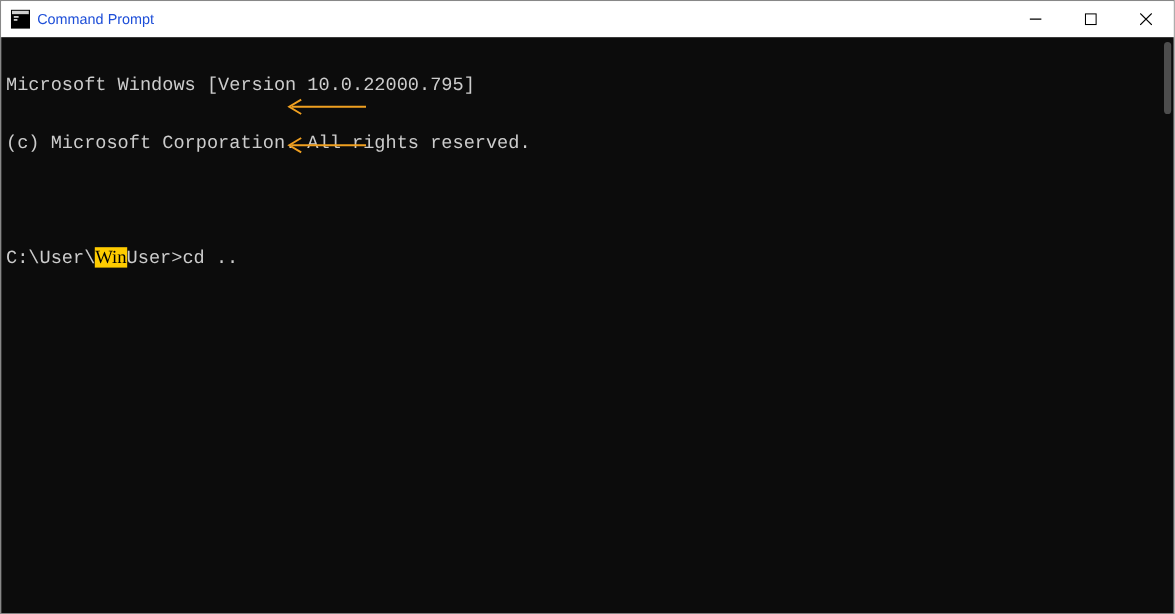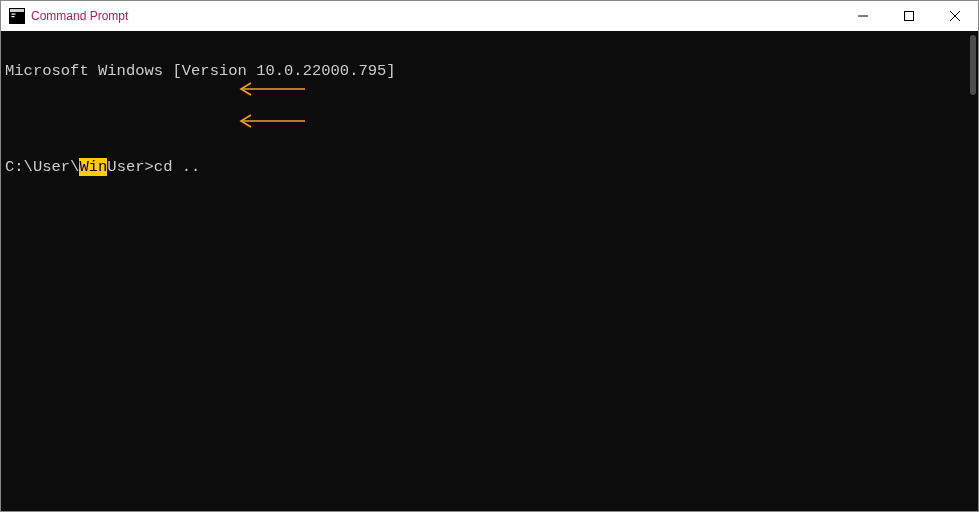--- a/index.html
+++ b/index.html
@@ -18,21 +18,21 @@
       display: flex;
       flex-direction: column;
     }
     .titlebar {
       height: 30px;
       background: #fff;
       display: flex;
       align-items: center;
       padding-left: 8px;
       font-size: 12px;
-      color: #be185d;
+      color: #1d4ed8;
       user-select: none;
     }
     .titlebar-icon {
       width: 16px;
       height: 16px;
       margin-right: 6px;
       display: flex;
       align-items: center;
       justify-content: center;
     }
@@ -67,20 +67,21 @@
       line-height: 16px;
       color: #cccccc;
       padding: 0 4px 4px 4px;
       white-space: pre;
     }
     .line { height: 16px; }
     .blank { height: 16px; }
     .search-highlight {
       background: #ffcc00;
       color: #000;
+      font-family: Liberation Serif, serif;
     }
     .annotation-arrow {
       position: absolute;
       pointer-events: none;
     }
     .arrow-svg {
       display: block;
     }
     .scrollbar {
       position: absolute;
@@ -132,20 +133,21 @@
             <line x1="0" y1="0" x2="10" y2="10" stroke="#000" stroke-width="1"></line>
             <line x1="10" y1="0" x2="0" y2="10" stroke="#000" stroke-width="1"></line>
           </svg>
       </div>
     </div>
   </div>
 
   <div class="terminal-wrap">
     <div class="terminal">
       <div class="line">Microsoft Windows [Version 10.0.22000.795]</div>
+      <div class="line">(c) Microsoft Corporation. All rights reserved.</div>
       <div class="blank"></div>
       <div class="line"><span>C:\User\</span><span class="search-highlight">Win</span><span>User&gt;cd ..</span></div>
       <div class="blank"></div>
     </div>
 
     <div class="scrollbar">
       <div class="scrollbar-thumb"></div>
     </div>
 
     <div class="annotation-arrow" style="left:236px; top:50px;">

